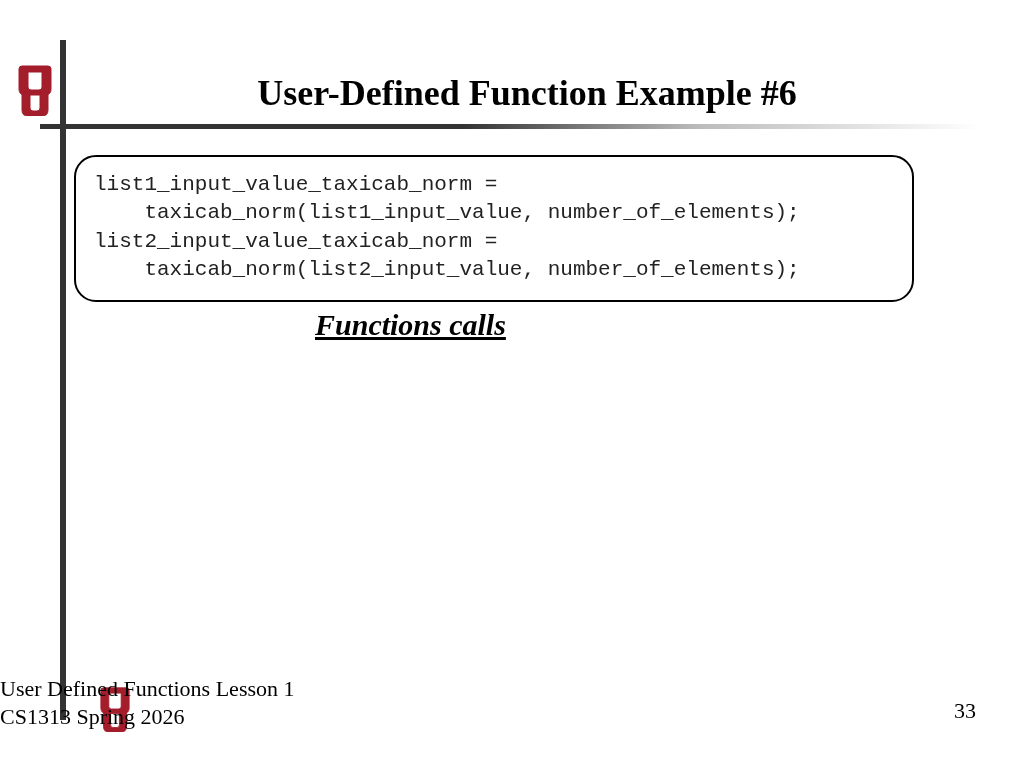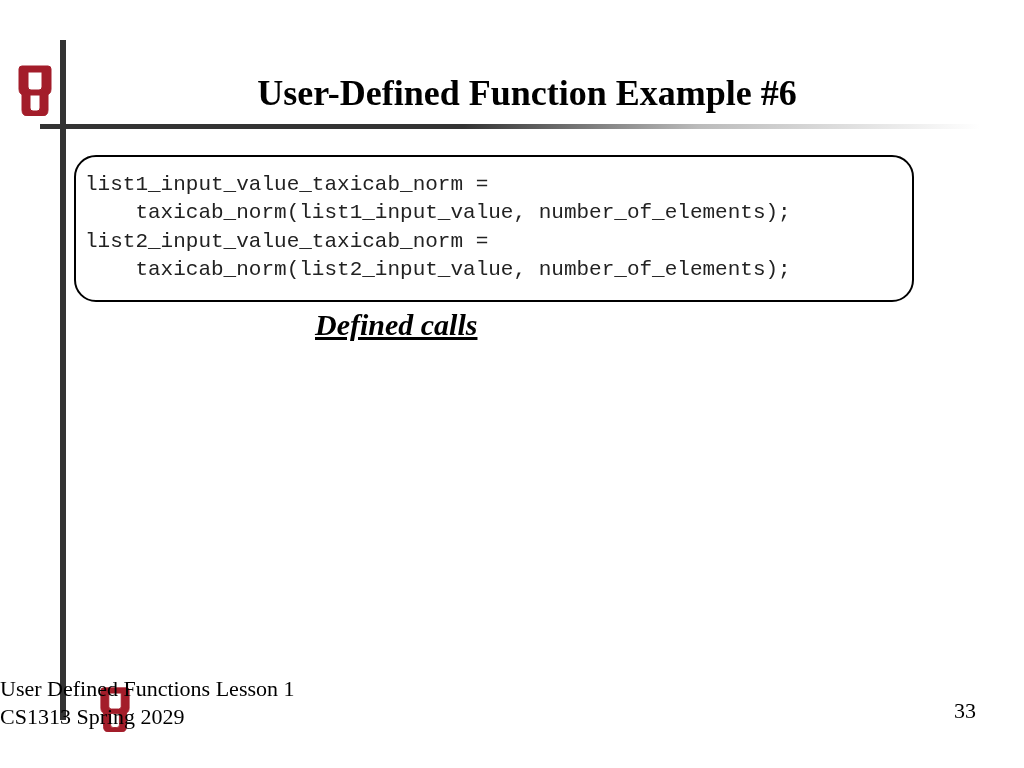--- a/index.html
+++ b/index.html
@@ -51,21 +51,21 @@
     font-weight: bold;
     color: #000;
   }
   .codebox {
     position: absolute;
     left: 74px;
     top: 155px;
     width: 840px;
     border: 2px solid #000;
     border-radius: 22px;
-    padding: 14px 22px 16px 9px;
+    padding: 14px 22px 16px 18px;
     font-family: "Courier New", Courier, monospace;
     font-size: 21px;
     line-height: 1.35;
     color: #222;
     white-space: pre;
   }
   .subtitle {
     position: absolute;
     left: 315px;
     top: 308px;
@@ -110,31 +110,31 @@
     </svg>
   </div>
 
   <h1 class="title">User-Defined Function Example #6</h1>
 
   <div class="codebox">list1_input_value_taxicab_norm =
     taxicab_norm(list1_input_value, number_of_elements);
 list2_input_value_taxicab_norm =
     taxicab_norm(list2_input_value, number_of_elements);</div>
 
-  <div class="subtitle">Defined calls</div>
+  <div class="subtitle">Functions calls</div>
 
   <div class="logo-footer ou-logo">
     <svg width="30" height="46" viewBox="0 0 34 52">
       <g fill="#a31d2a" stroke="#a31d2a" stroke-width="1">
         <path d="M4 2 h26 q3 0 3 3 v20 q0 6 -6 6 h-20 q-6 0 -6 -6 v-20 q0 -3 3 -3 z M10 8 v15 q0 3 3 3 h8 q3 0 3 -3 v-15 z" fill="#a31d2a"></path>
         <path d="M4 28 h8 v16 q0 3 3 3 h4 q3 0 3 -3 v-16 h8 v18 q0 6 -6 6 h-14 q-6 0 -6 -6 z" fill="#a31d2a"></path>
       </g>
     </svg>
   </div>
 
   <div class="footer-center">
     <div>User Defined Functions Lesson 1</div>
-    <div>CS1313 Spring 2029</div>
+    <div>CS1313 Spring 2026</div>
   </div>
 
   <div class="page-num">33</div>
 
 </div>
 
 </body></html>

